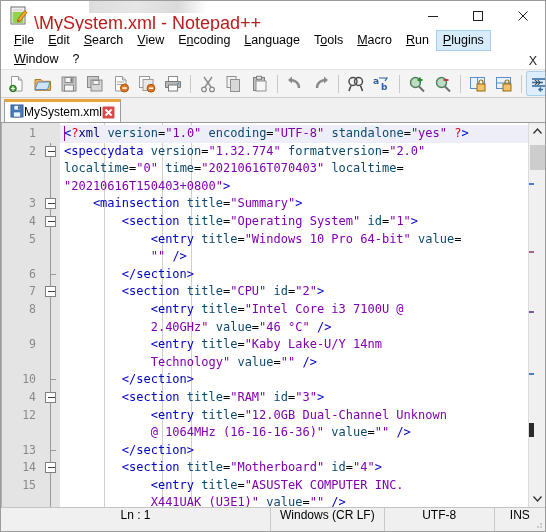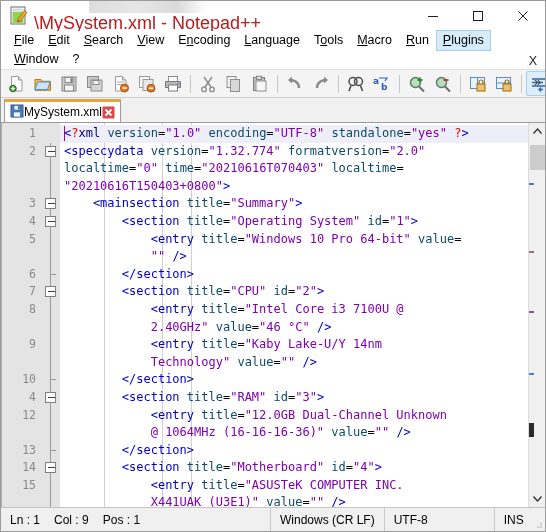--- a/index.html
+++ b/index.html
@@ -298,20 +298,21 @@
     font-size: 12px;
     color: #000;
     flex: 0 0 auto;
   }
   .st-cell {
     height: 100%;
     display: flex; align-items: center;
     padding: 0 9px;
     border-right: 1px solid #c8c8c8;
     white-space: nowrap;
+    flex-direction: column;
   }
   .st-cell.pos { flex: 0 0 270px; gap: 14px; }
   .st-cell.eol { flex: 0 0 110px; }
   .st-cell.enc { flex: 0 0 110px; text-align: center; }
   .st-cell.ins { flex: 1 1 auto; border-right: none; }
   .grip {
     position: absolute;
     right: 2px; bottom: 2px;
     width: 10px; height: 10px;
   }

